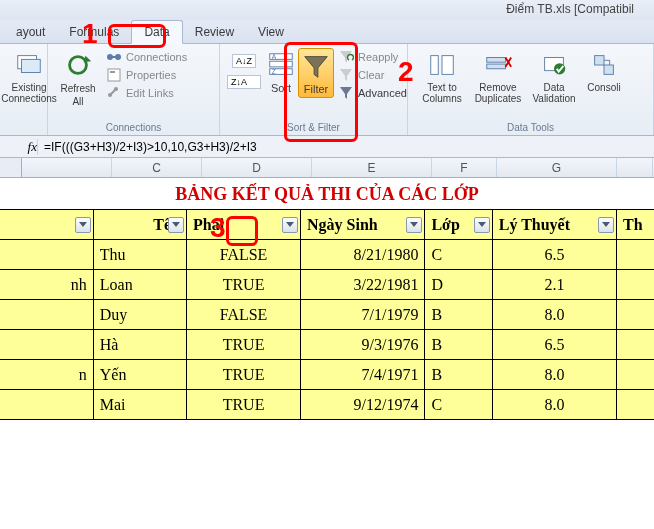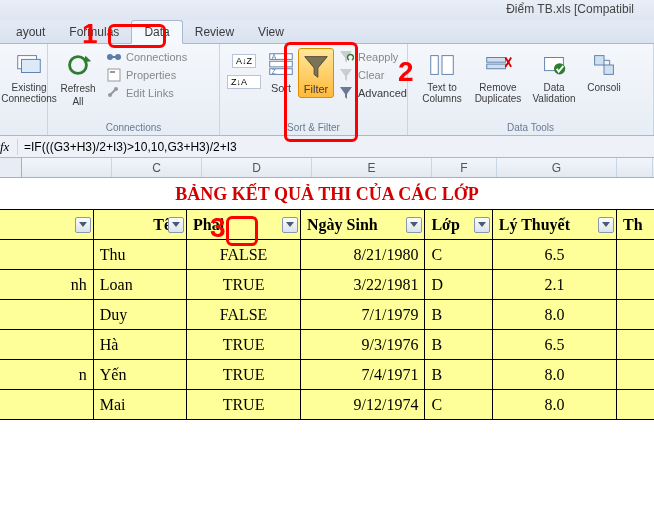--- a/index.html
+++ b/index.html
@@ -102,22 +102,22 @@
     justify-content: space-between;
   }
   .formula-bar {
     display: flex;
     align-items: center;
     border-bottom: 1px solid #a9b8cf;
     height: 22px;
     background: #eef2f8;
   }
   .fb-label {
-    width: 18px;
-    text-align: left;
+    width: 38px;
+    text-align: right;
     font-style: italic;
     font-family: "Times New Roman", serif;
     font-size: 13px;
     border-right: 1px solid #c9d4e4;
   }
   .fb-input {
     flex: 1;
     padding-left: 6px;
     font-size: 12px;
   }

